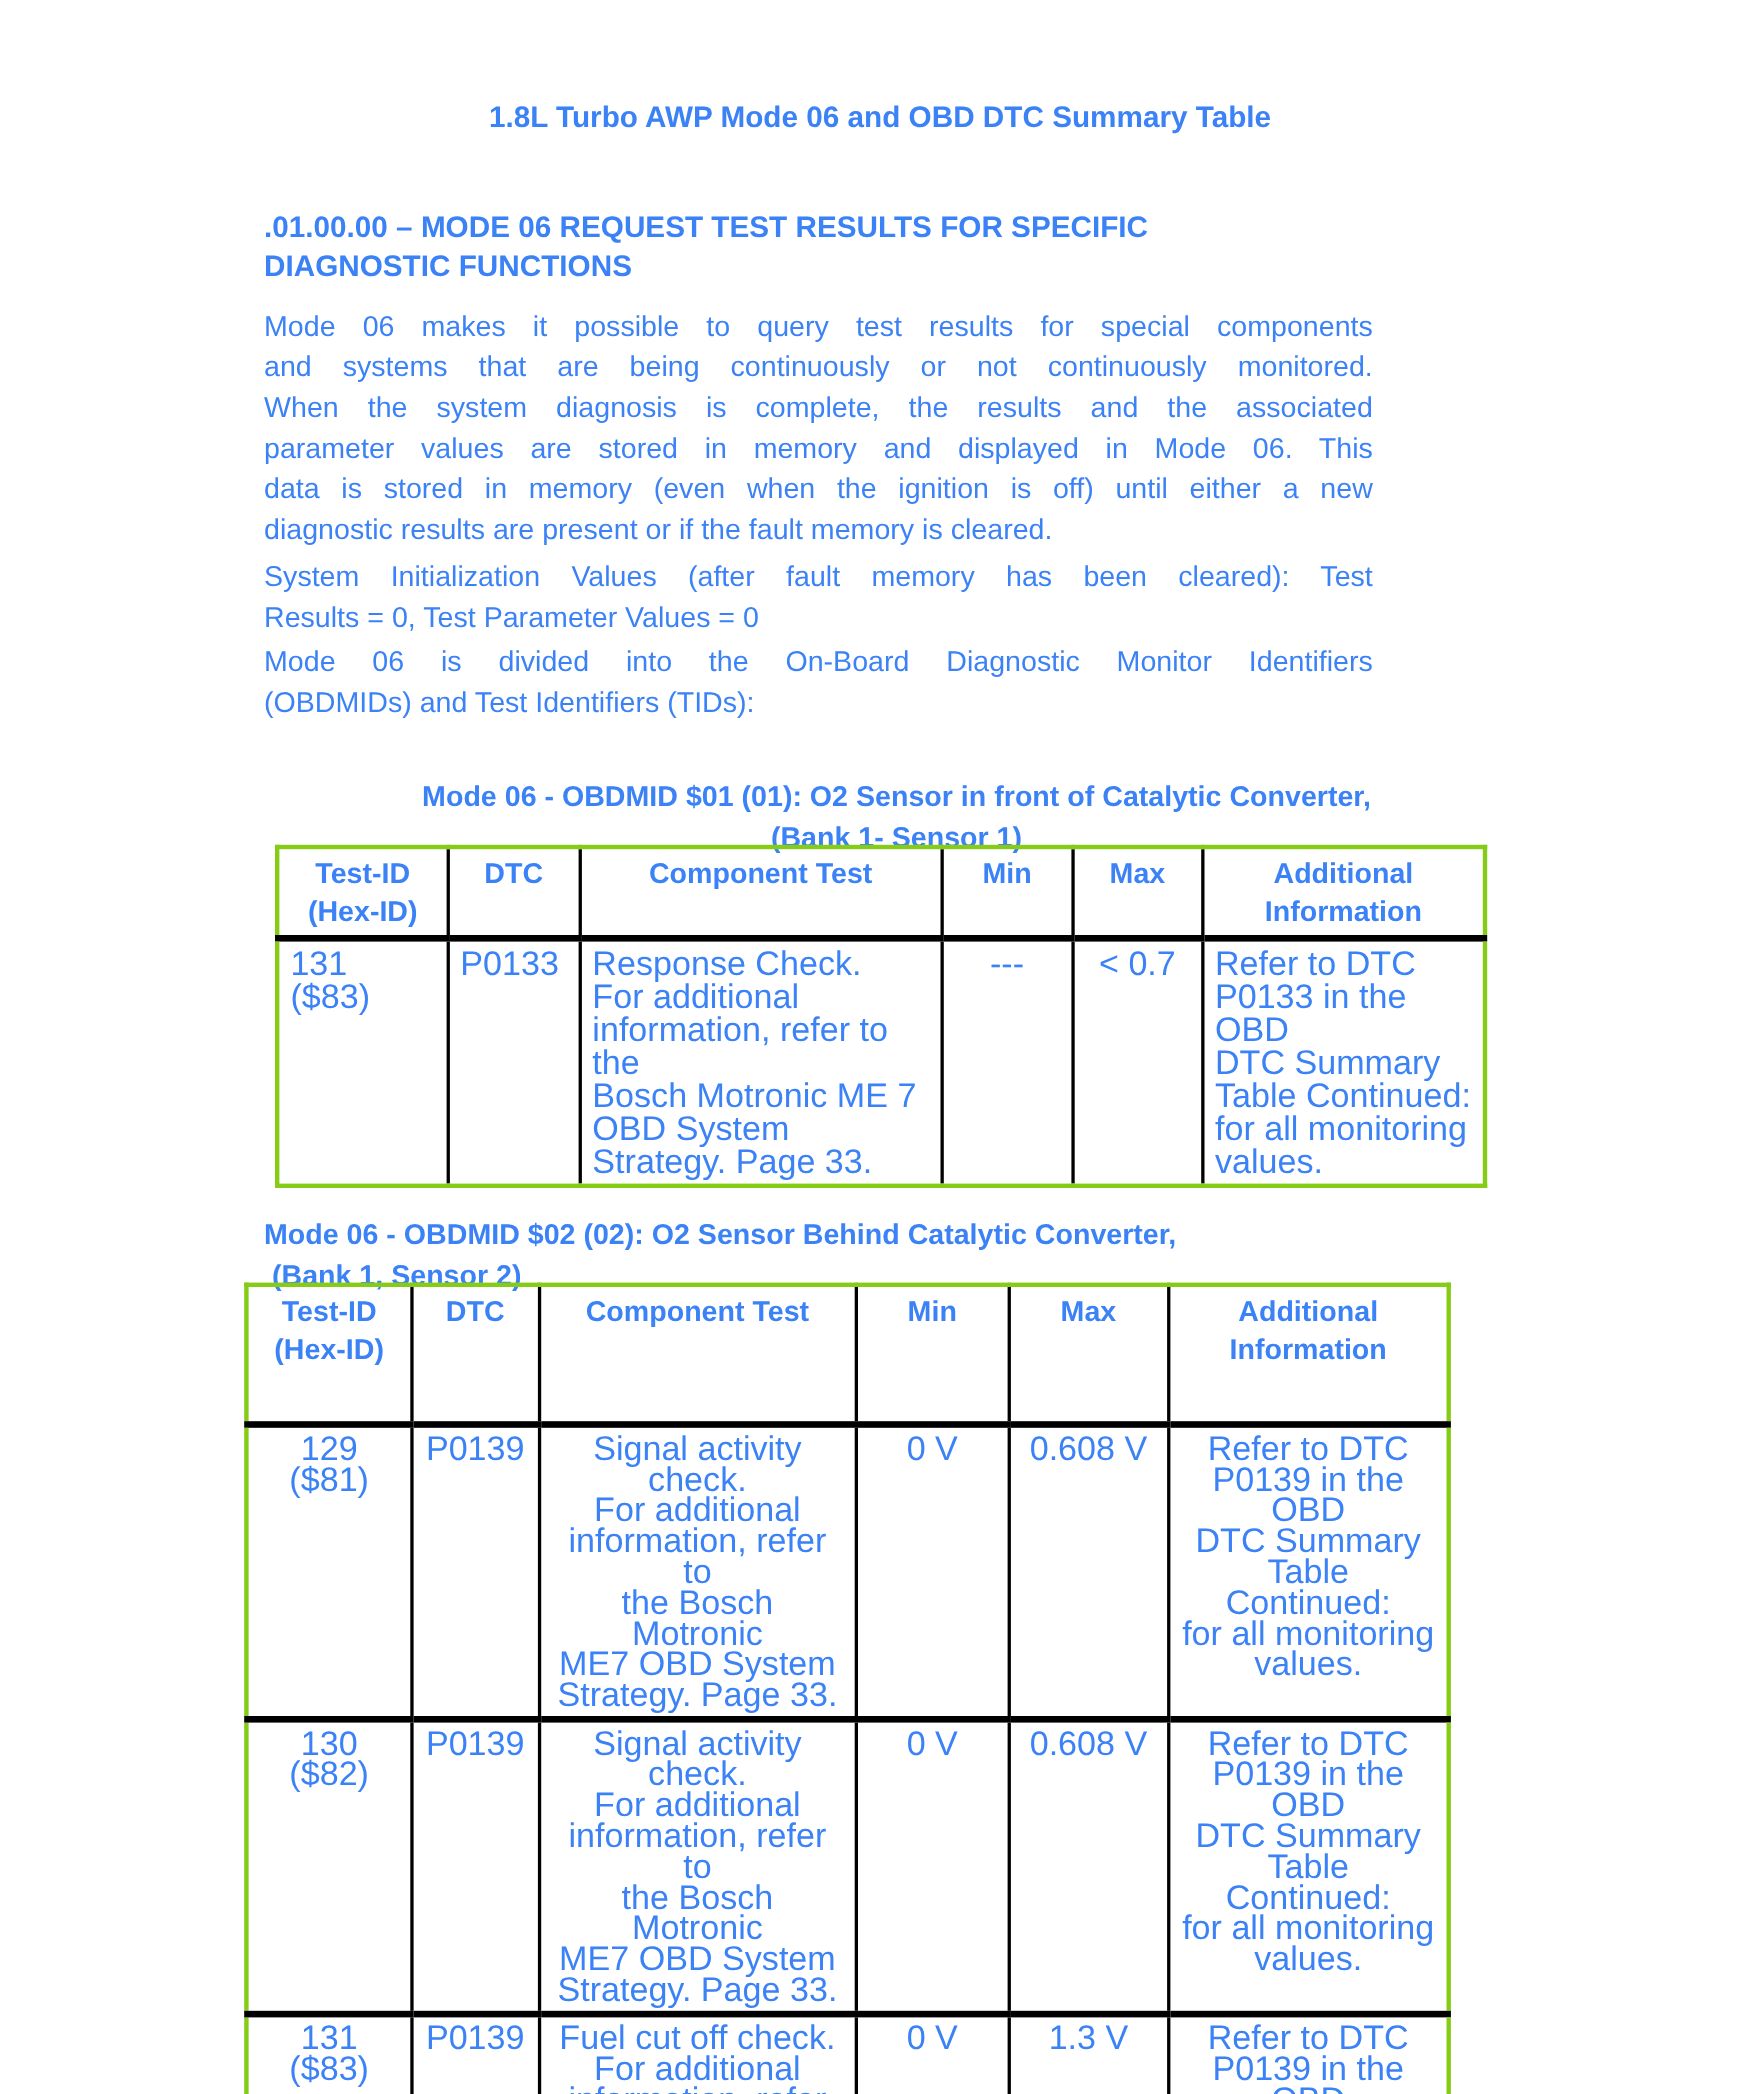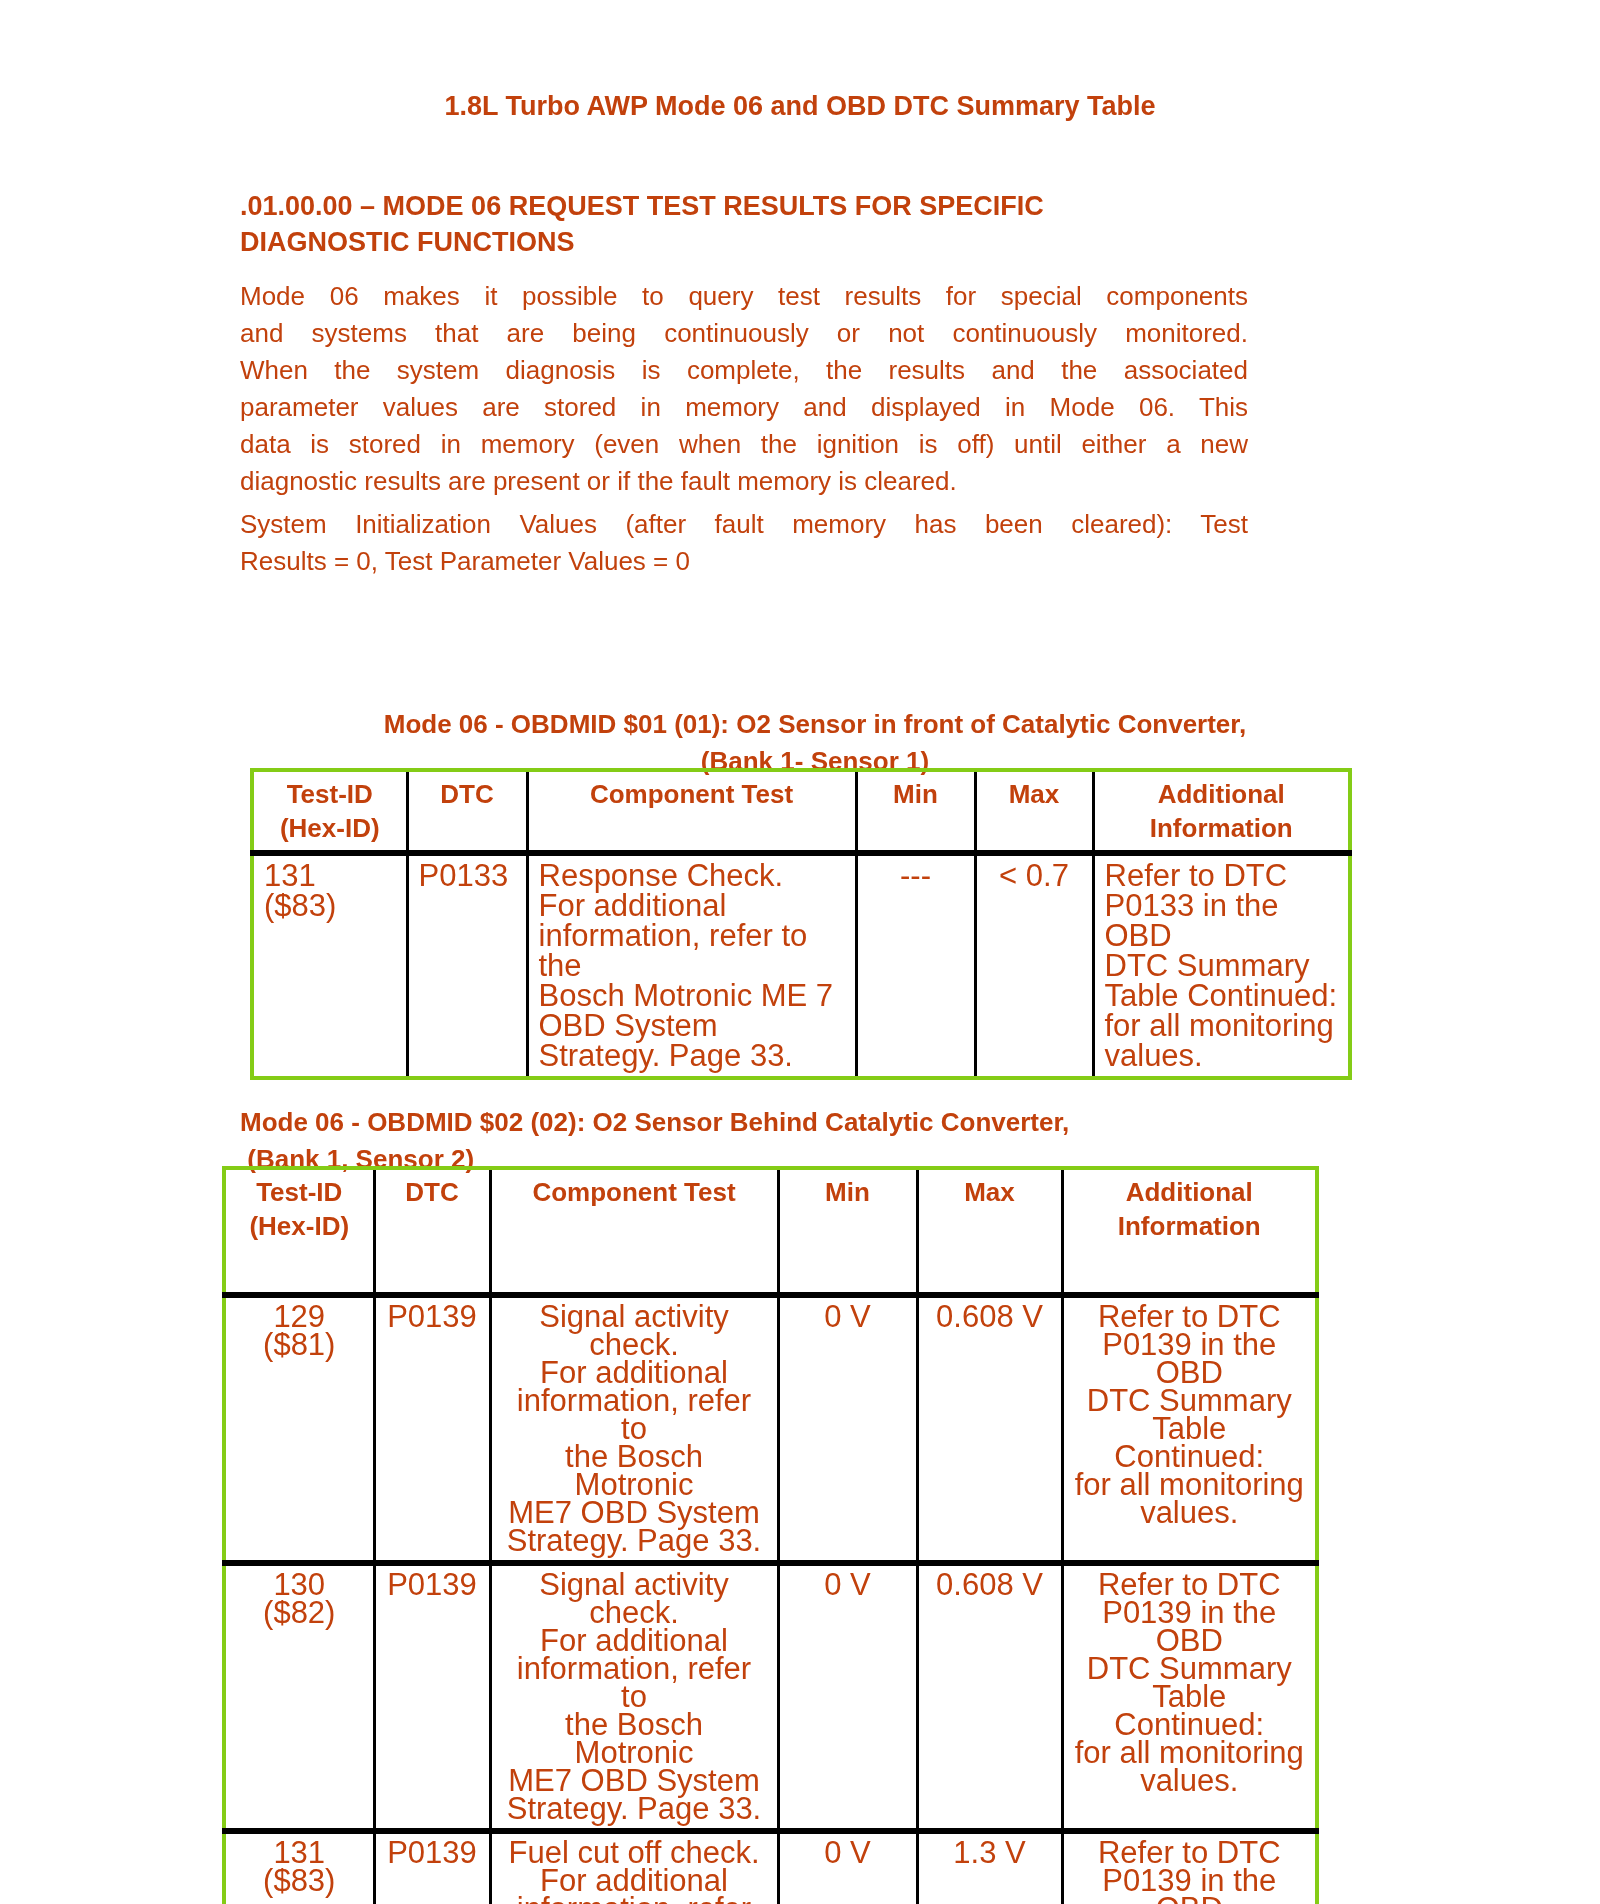--- a/index.html
+++ b/index.html
@@ -1,18 +1,18 @@
 <!DOCTYPE html>
 <html><head>
 <meta charset="utf-8">
 <style>
   html,body { margin:0; padding:0; background:#ffffff; }
   .page {
     position:relative; width:1600px; height:1904px;
-    background:#ffffff; color:#c2410c;
+    background:#ffffff; color:#3b82f6;
     font-family:"Liberation Sans", sans-serif;
     overflow:hidden;
   }
   .doc-title {
     position:absolute; top:90px; left:0; width:1600px;
     text-align:center; font-weight:bold; font-size:27px; line-height:32px;
   }
   .heading { position:absolute; font-weight:bold; white-space:pre-wrap;margin-top:16px; }
   .main-heading { top:172px; left:240px; width:1140px; font-size:27px; line-height:36px; }
   .h-t1 { top:690px;  left:240px; width:1150px; font-size:26px; line-height:37px;text-align:center; }
@@ -66,20 +66,24 @@
       <div class="jl">and systems that are being continuously or not continuously monitored.</div>
       <div class="jl">When the system diagnosis is complete, the results and the associated</div>
       <div class="jl">parameter values are stored in memory and displayed in Mode 06. This</div>
       <div class="jl">data is stored in memory (even when the ignition is off) until either a new</div>
       <div class="jl last">diagnostic results are present or if the fault memory is cleared.</div>
     </div>
   <div class="para p2">
       <div class="jl">System Initialization Values (after fault memory has been cleared): Test</div>
       <div class="jl last">Results = 0, Test Parameter Values = 0</div>
     </div>
+  <div class="para p3">
+      <div class="jl">Mode 06 is divided into the On-Board Diagnostic Monitor Identifiers</div>
+      <div class="jl last">(OBDMIDs) and Test Identifiers (TIDs):</div>
+    </div>
 
   <div class="heading sec-heading h-t1">Mode 06 - OBDMID $01 (01): O2 Sensor in front of Catalytic Converter,
 (Bank 1- Sensor 1)</div>
 
   <table class="dtc-table t1">
     <colgroup>
       <col class="c1">
         <col class="c2">
         <col class="c3">
         <col class="c4">

